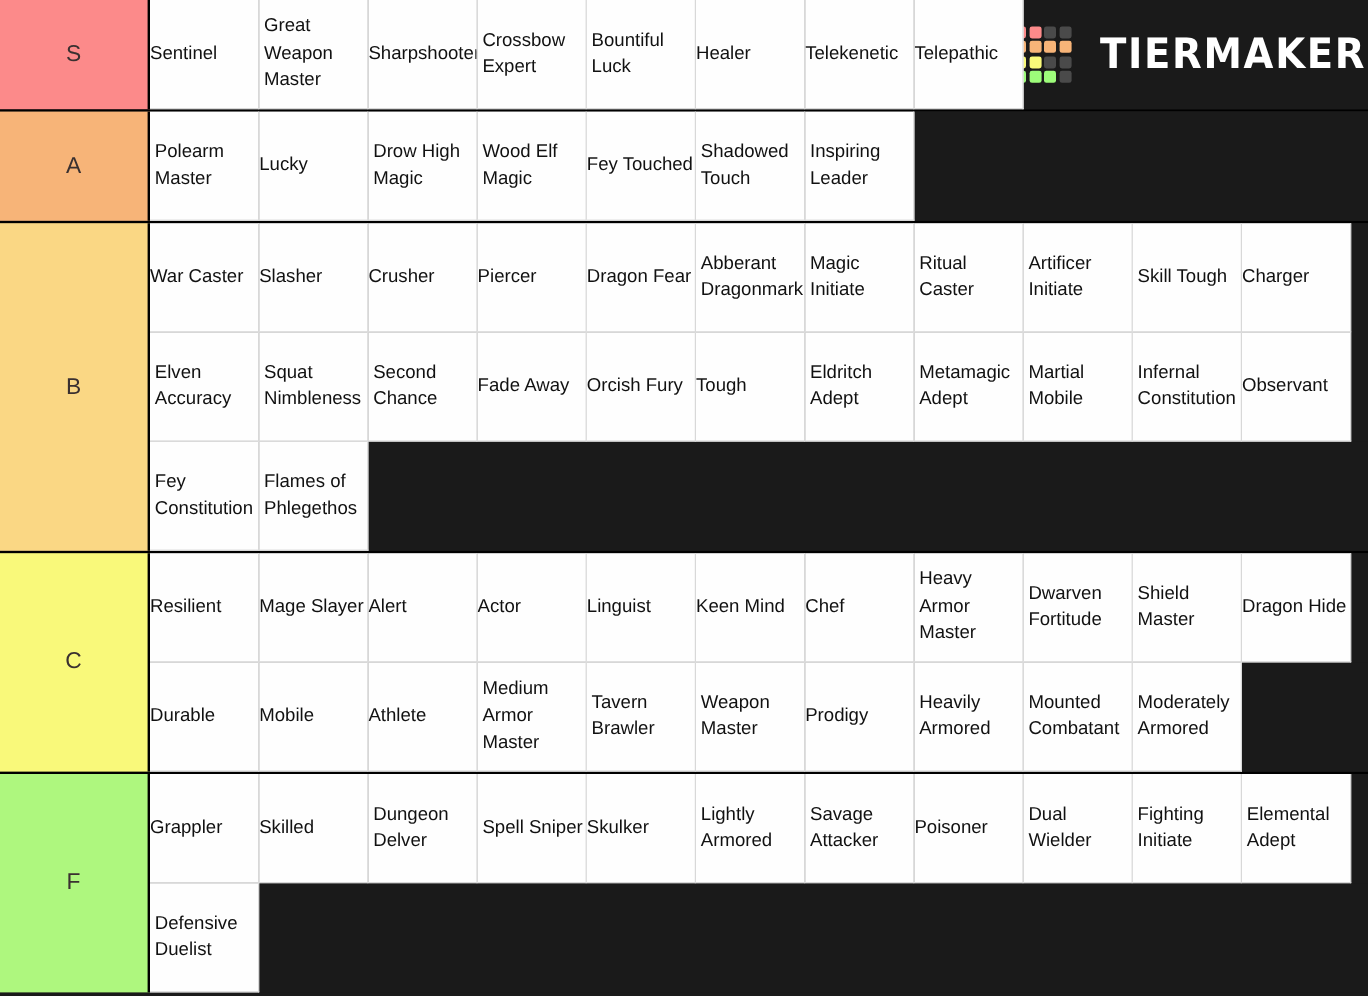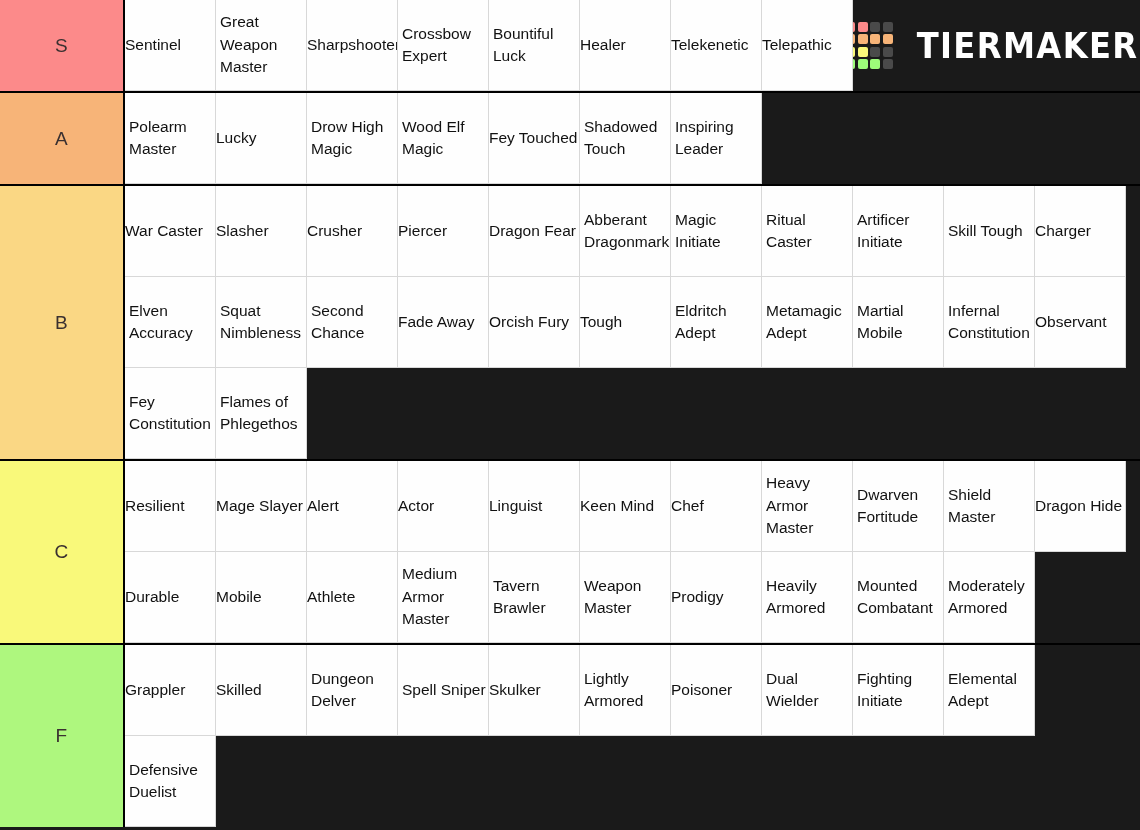--- a/index.html
+++ b/index.html
@@ -405,20 +405,23 @@
           <div class="item">
             <span class="item-text wrap">Spell Sniper</span>
           </div>
           <div class="item">
             <span class="item-text nowrap-center">Skulker</span>
           </div>
           <div class="item">
             <span class="item-text wrap">Lightly Armored</span>
           </div>
           <div class="item">
+            <span class="item-text wrap">Savage Attacker</span>
+          </div>
+          <div class="item">
             <span class="item-text nowrap-center">Poisoner</span>
           </div>
           <div class="item">
             <span class="item-text wrap">Dual Wielder</span>
           </div>
           <div class="item">
             <span class="item-text wrap">Fighting Initiate</span>
           </div>
           <div class="item">
             <span class="item-text wrap">Elemental Adept</span>

